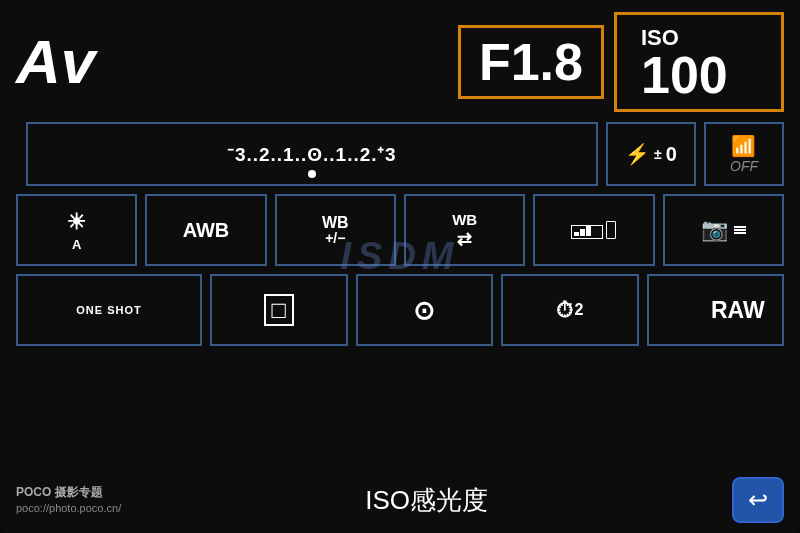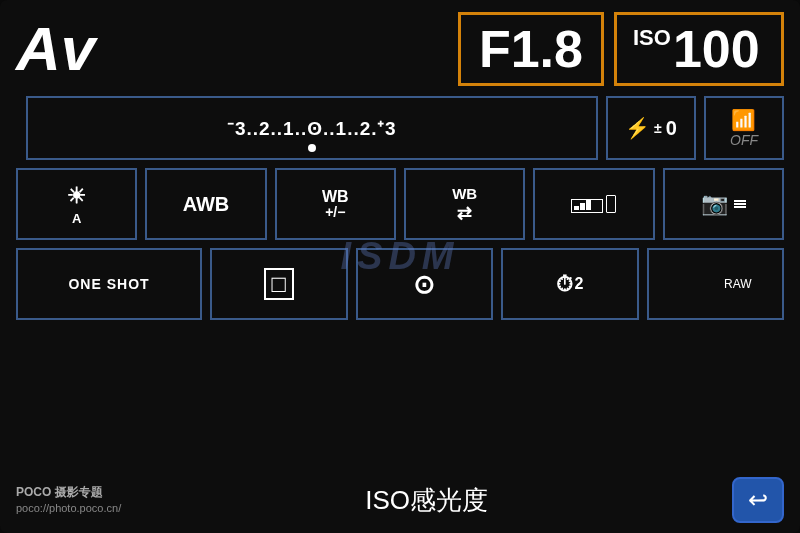--- a/index.html
+++ b/index.html
@@ -46,28 +46,29 @@
       color: #ffffff;
       font-size: 52px;
       font-weight: bold;
       line-height: 1;
       min-width: 140px;
       text-align: center;
     }
 
     .iso-box {
       border: 3px solid #d4820a;
-      padding: 8px 16px;
+      padding: 8px 24px;
       color: #ffffff;
       font-size: 52px;
       font-weight: bold;
       line-height: 1;
       display: flex;
       align-items: flex-start;
       min-width: 170px;
+      flex-direction: column;
     }
 
     .iso-label {
       font-size: 22px;
       font-weight: bold;
       color: #ffffff;
       margin-top: 4px;
       margin-right: 2px;
     }
 
@@ -353,36 +354,36 @@
           <div class="grid-line"></div>
           <div class="grid-line"></div>
           <div class="grid-line"></div>
         </div>
       </div>
     </div>
   </div>
 
   <div class="row4">
     <div class="icon-box" style="flex:1.4;">
-      <span style="font-size:14px; font-weight:bold; letter-spacing:1px;">ONE SHOT</span>
+      <span style="font-size:11px; font-weight:bold; letter-spacing:1px;">ONE SHOT</span>
     </div>
     <div class="icon-box">
       <span style="font-size:24px; border:2px solid #fff; padding:2px 6px; line-height:1;">□</span>
     </div>
     <div class="icon-box">
       <span style="font-size:26px;">⊙</span>
     </div>
     <div class="icon-box">
       <div class="timer-icon">
         <span style="font-size:22px;">⏱</span>
         <span style="font-size:16px; font-weight:bold;">2</span>
       </div>
     </div>
     <div class="icon-box">
-      <span style="font-size:12px; font-weight:normal;margin-left:45px;">RAW</span>
+      <span style="font-size:23px; font-weight:bold;margin-left:45px;">RAW</span>
     </div>
   </div>
 
   <div class="bottom-bar">
     <div class="poco-brand">
       <div class="poco-title">POCO 摄影专题</div>
       <div>poco://photo.poco.cn/</div>
     </div>
     <div class="iso-footer">ISO感光度</div>
     <div class="back-btn">

